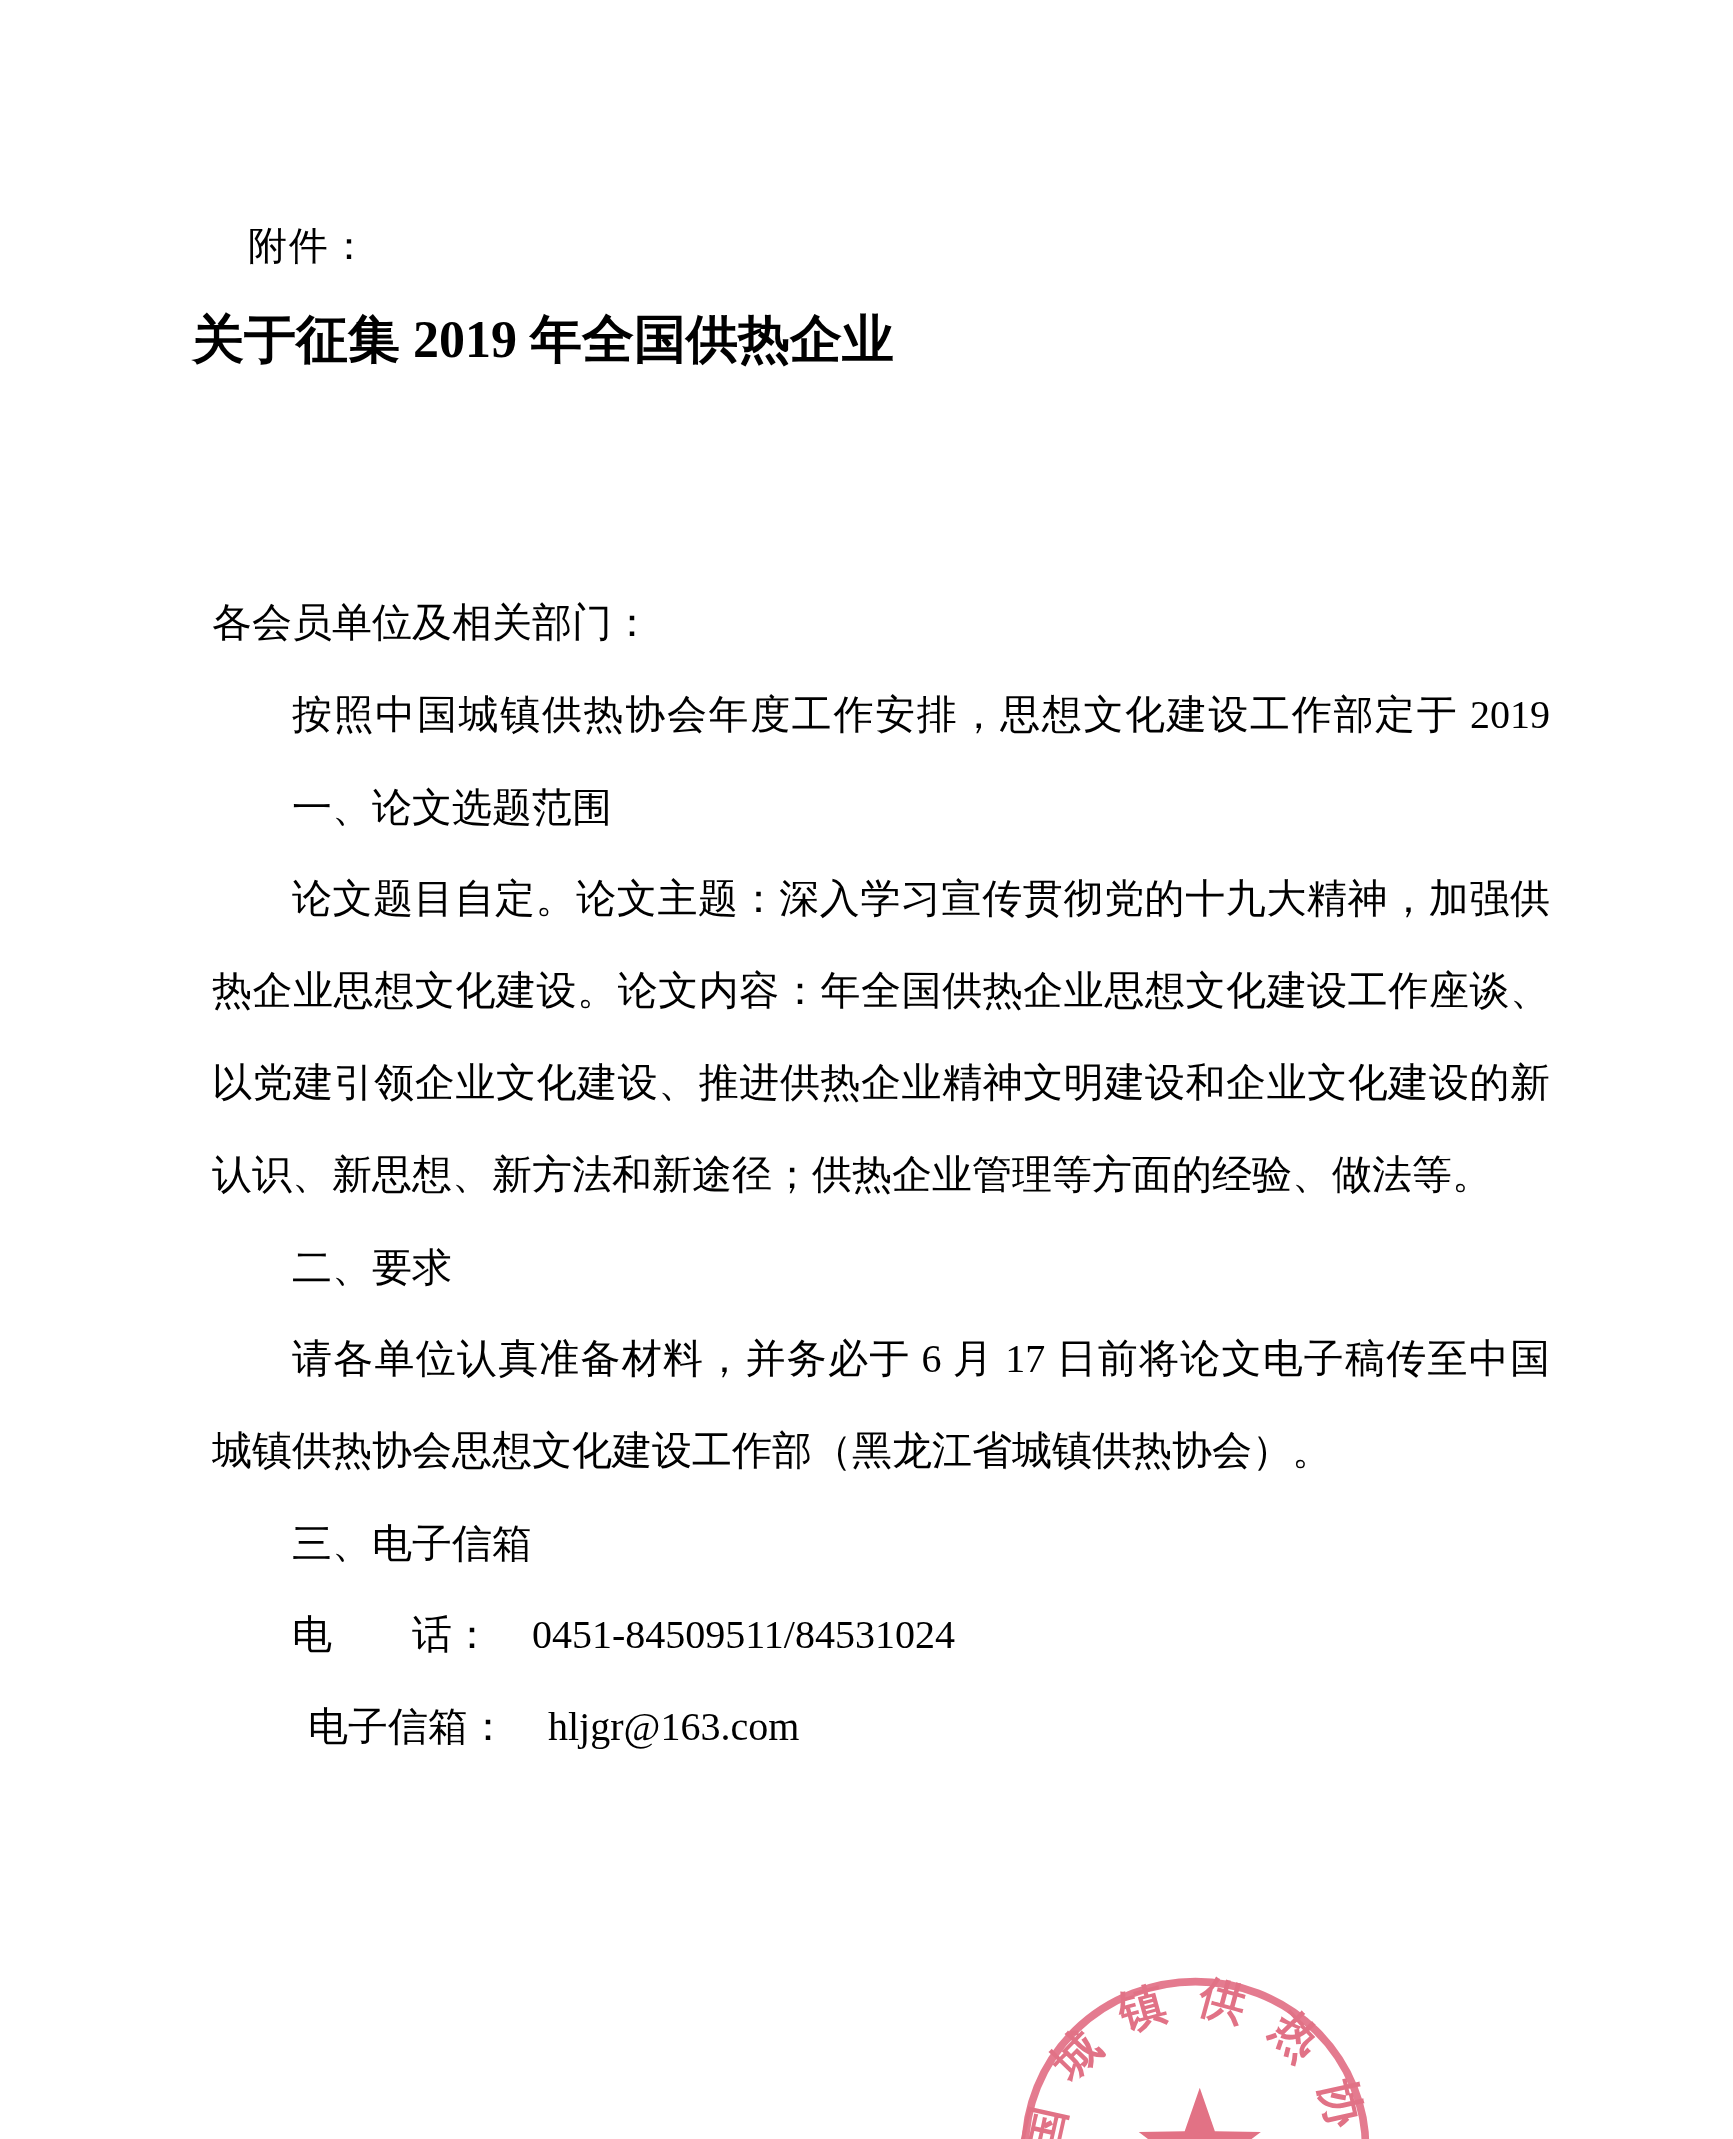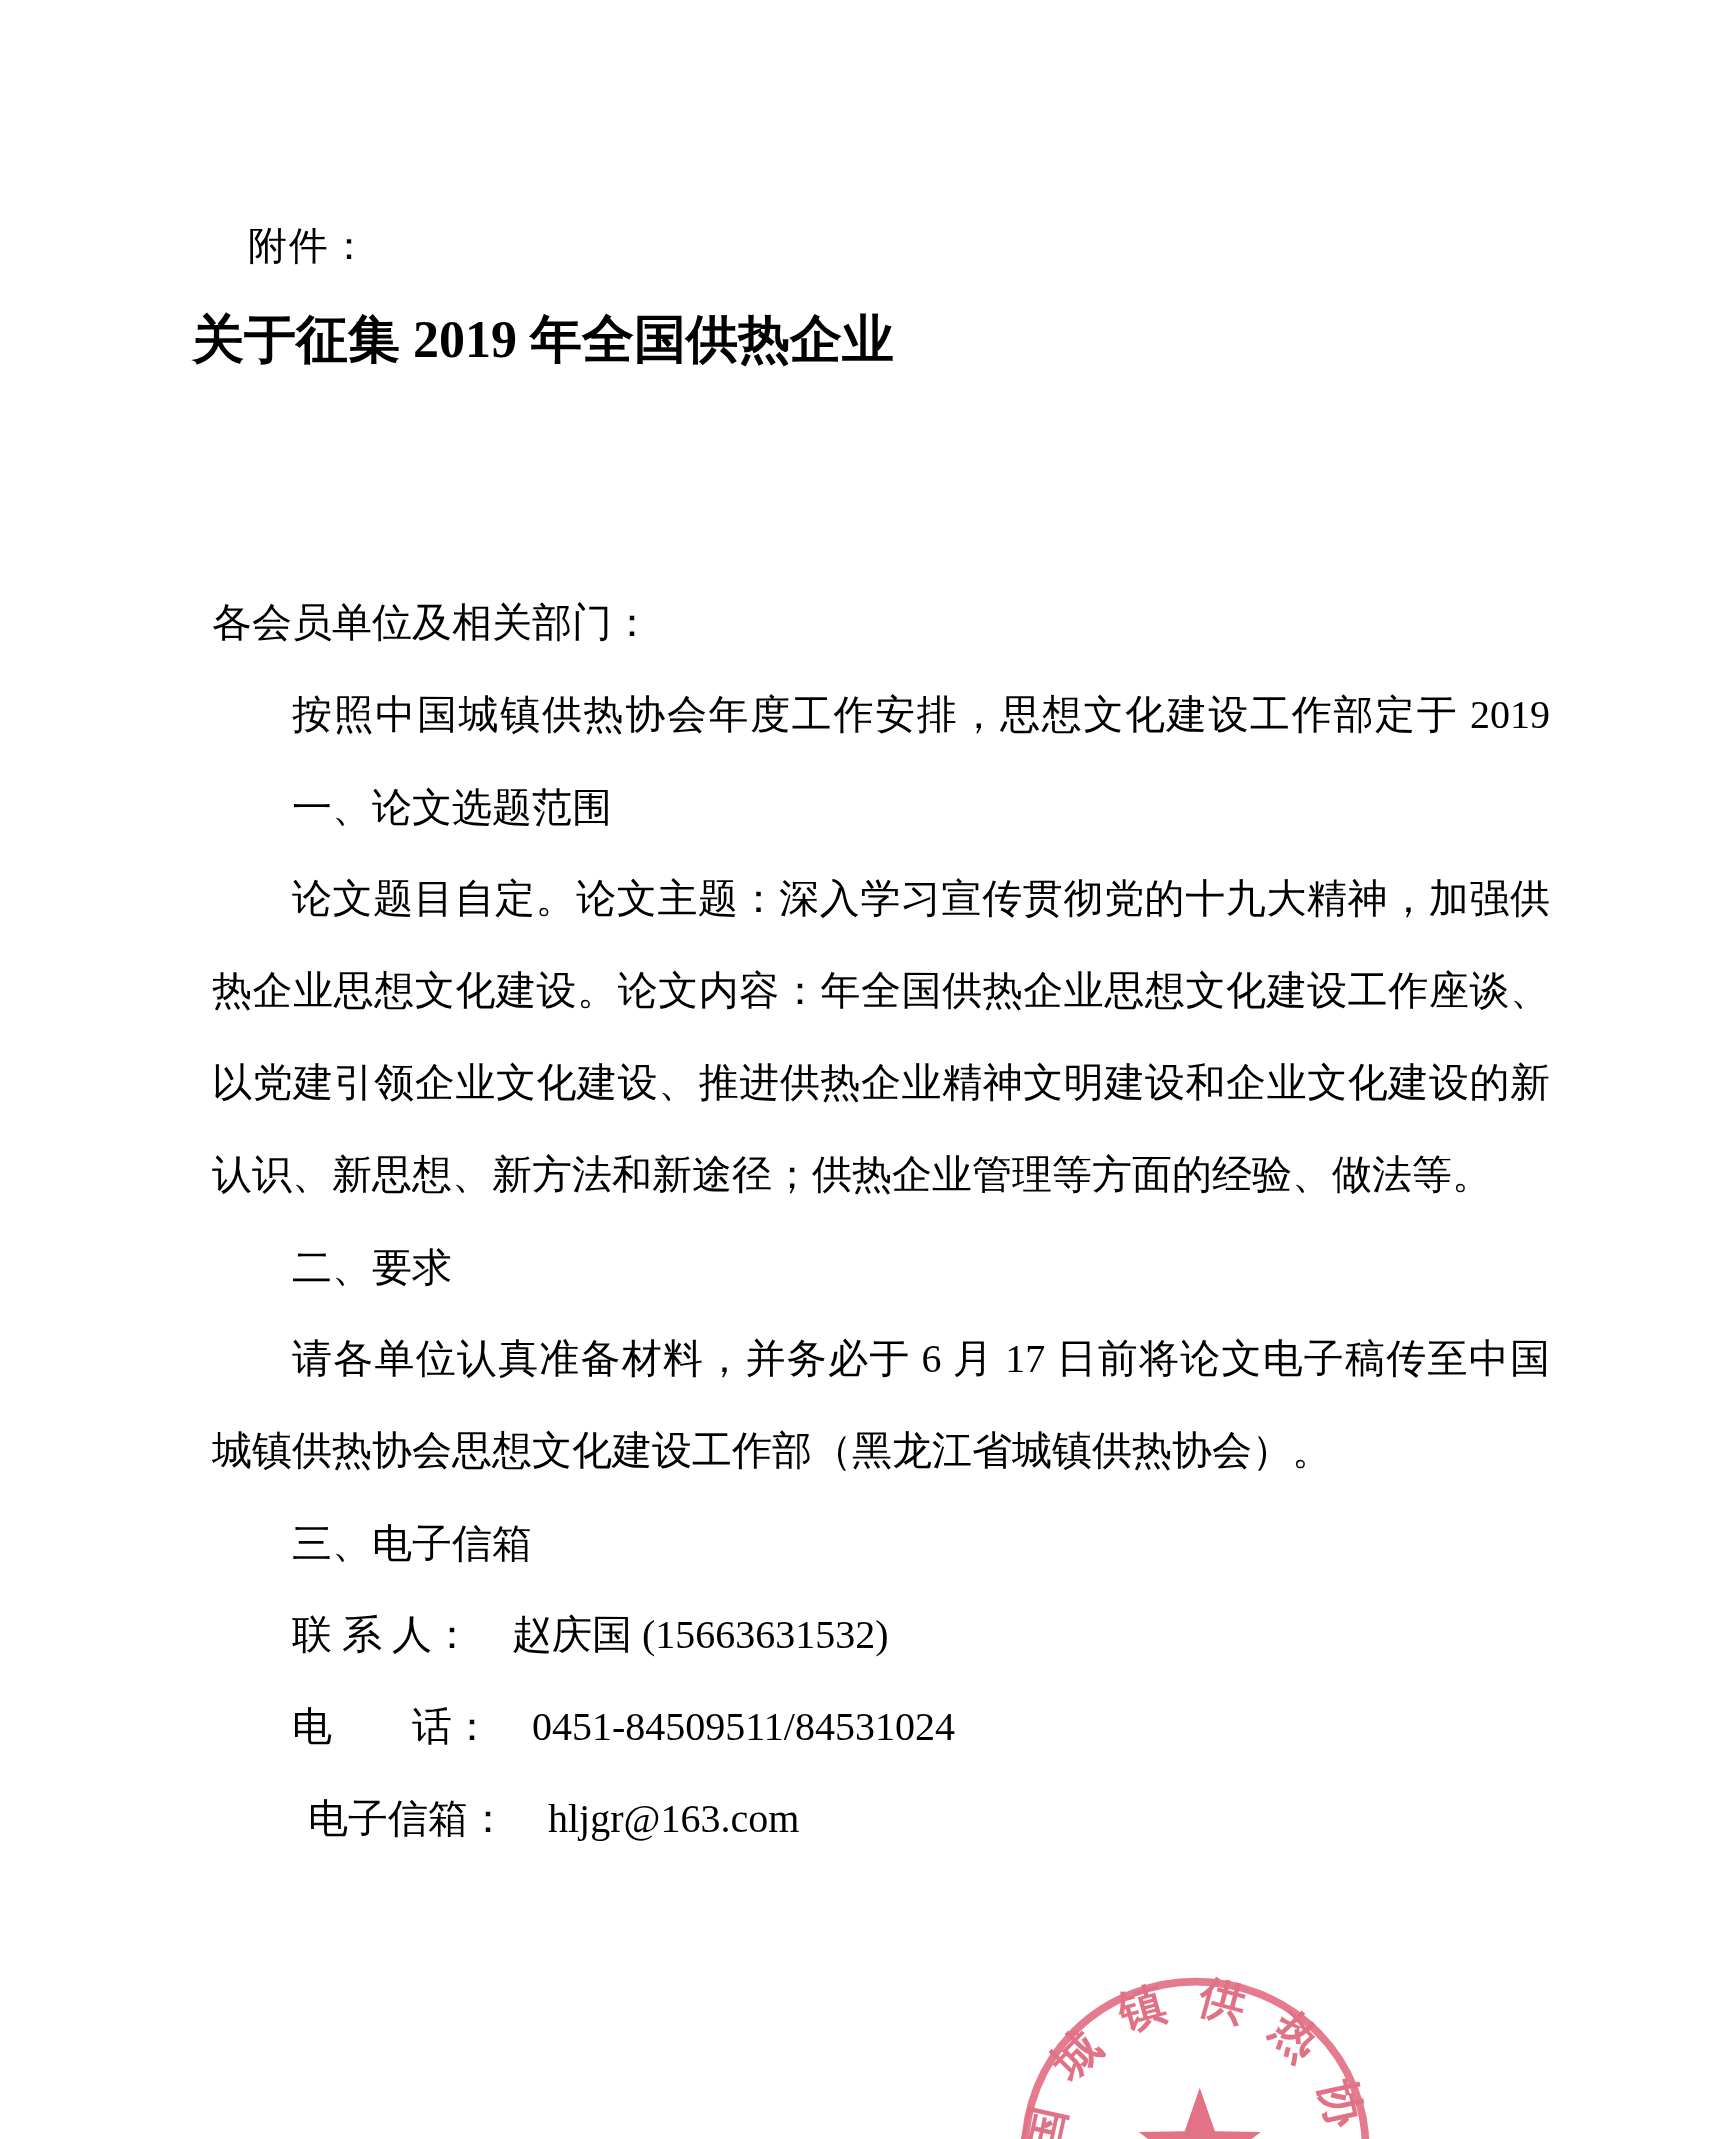--- a/index.html
+++ b/index.html
@@ -62,21 +62,20 @@
       <div class="line indent justify">按照中国城镇供热协会年度工作安排，思想文化建设工作部定于 2019</div>
       <div class="line indent heading">一、论文选题范围</div>
       <div class="line indent justify">论文题目自定。论文主题：深入学习宣传贯彻党的十九大精神，加强供</div>
       <div class="line justify">热企业思想文化建设。论文内容：年全国供热企业思想文化建设工作座谈、</div>
       <div class="line justify">以党建引领企业文化建设、推进供热企业精神文明建设和企业文化建设的新</div>
       <div class="line ">认识、新思想、新方法和新途径；供热企业管理等方面的经验、做法等。</div>
       <div class="line indent heading">二、要求</div>
       <div class="line indent justify">请各单位认真准备材料，并务必于 6 月 17 日前将论文电子稿传至中国</div>
       <div class="line ">城镇供热协会思想文化建设工作部（黑龙江省城镇供热协会）。</div>
       <div class="line indent heading">三、电子信箱</div>
-      <div class="line indent">联 系 人：　赵庆国 (15663631532)</div>
       <div class="line indent">电　　话：　0451-84509511/84531024</div>
       <div class="line indent-email">电子信箱：　hljgr@163.com</div>
     </div>
 
   <svg class="stamp" viewBox="0 0 830 810" xmlns="http://www.w3.org/2000/svg">
     <defs>
       <path id="ringPath" d="M 155 584 A 318 312 0 1 1 675 584" fill="none"></path>
       <path id="serialPath" d="M 133 622 A 358 352 0 0 0 697 622" fill="none"></path>
     </defs>
     <ellipse cx="415" cy="405" rx="398" ry="390" fill="none" stroke="#e0647c" stroke-width="18"></ellipse>

